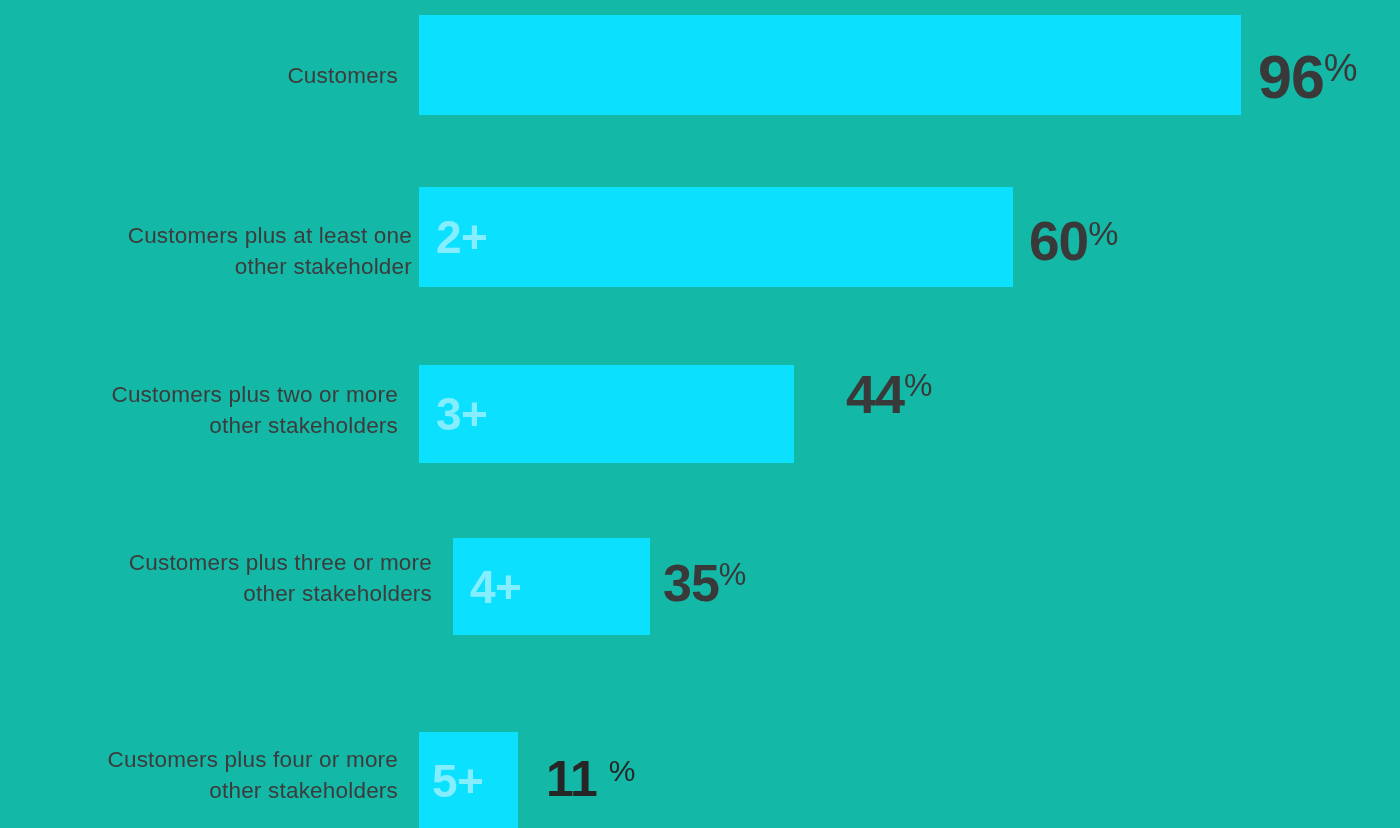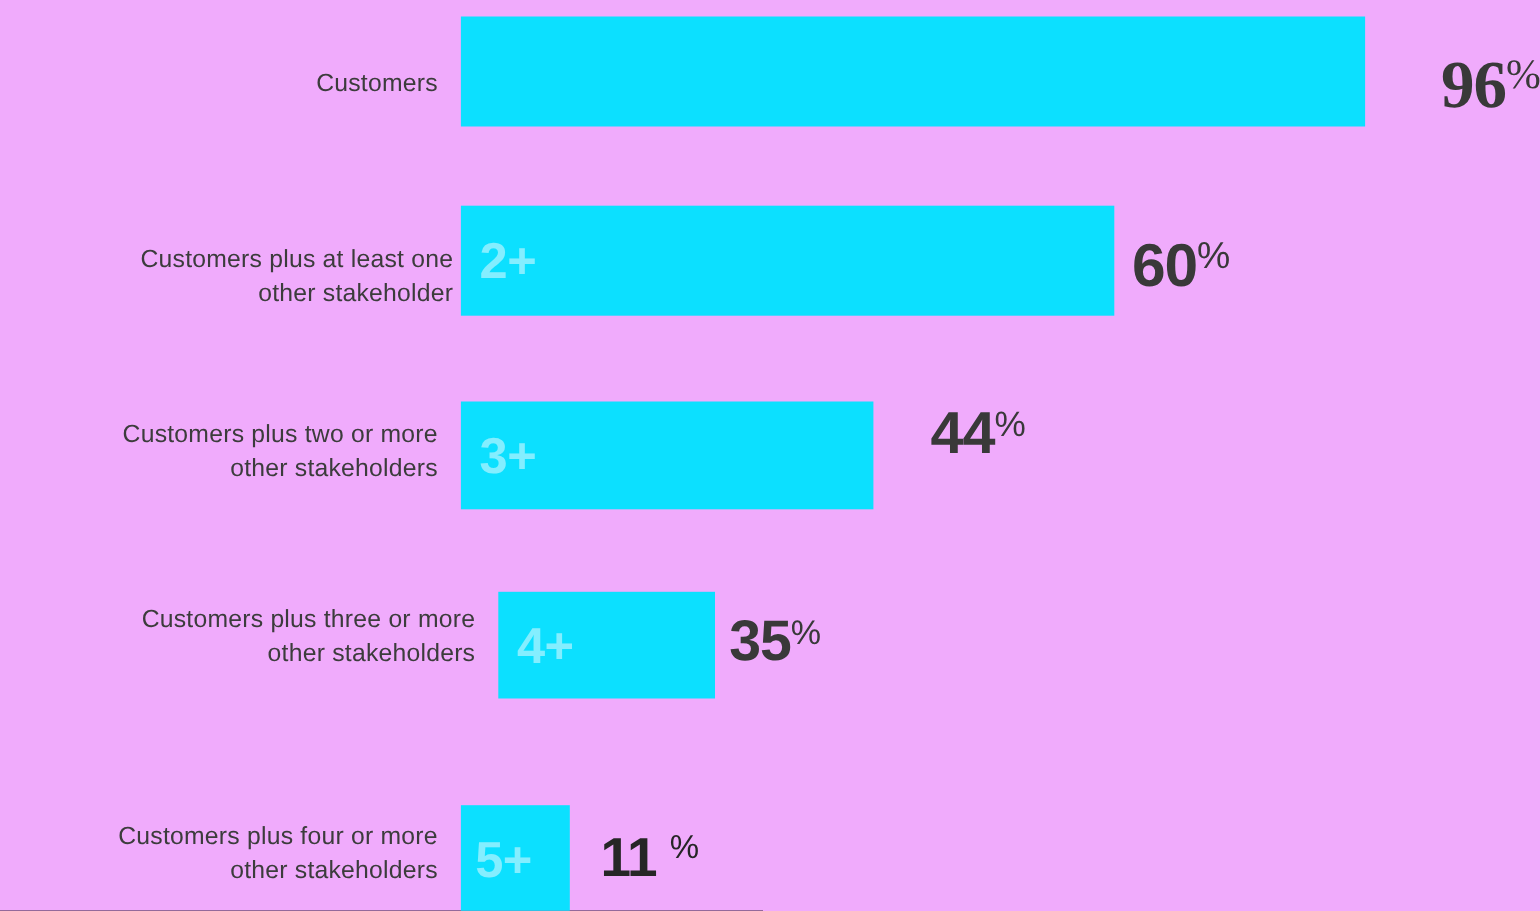--- a/index.html
+++ b/index.html
@@ -13,21 +13,21 @@
     height: 828px;
     overflow: hidden;
     font-family: "Liberation Sans", sans-serif;
     -webkit-font-smoothing: antialiased;
   }
 
   #chart-root {
     position: relative;
     width: 1400px;
     height: 828px;
-    background: #f0abfc;
+    background: #14b8a6;
   }
 
   
   .bar-row {
     position: absolute;
     left: 0;
     width: 1400px;
   }
 
   
@@ -87,21 +87,21 @@
 </head>
 <body>
 
 <div id="chart-root">
 
   <div class="bar-row" style="top:15px;height:100px;">
     <div class="cat-label" style="top:45px;">Customers</div>
     <div class="bar" style="top:0;width:822px;height:100px;">
       <span class="bar-inner-label"></span>
     </div>
-    <div class="pct" style="left:1310px;top:32px;font-size:61px;font-family:Liberation Serif, serif;">
+    <div class="pct" style="left:1258px;top:32px;font-size:61px;">
       <span class="num">96</span>
         <span class="sym" style="font-size:38px;margin-top:2px;">%</span>
     </div>
   </div>
 
   <div class="bar-row" style="top:187px;height:100px;padding-left:14px;">
     <div class="cat-label" style="top:33px;">Customers plus at least one
 other stakeholder</div>
     <div class="bar" style="top:0;width:594px;height:100px;">
       <span class="bar-inner-label">2+</span>

